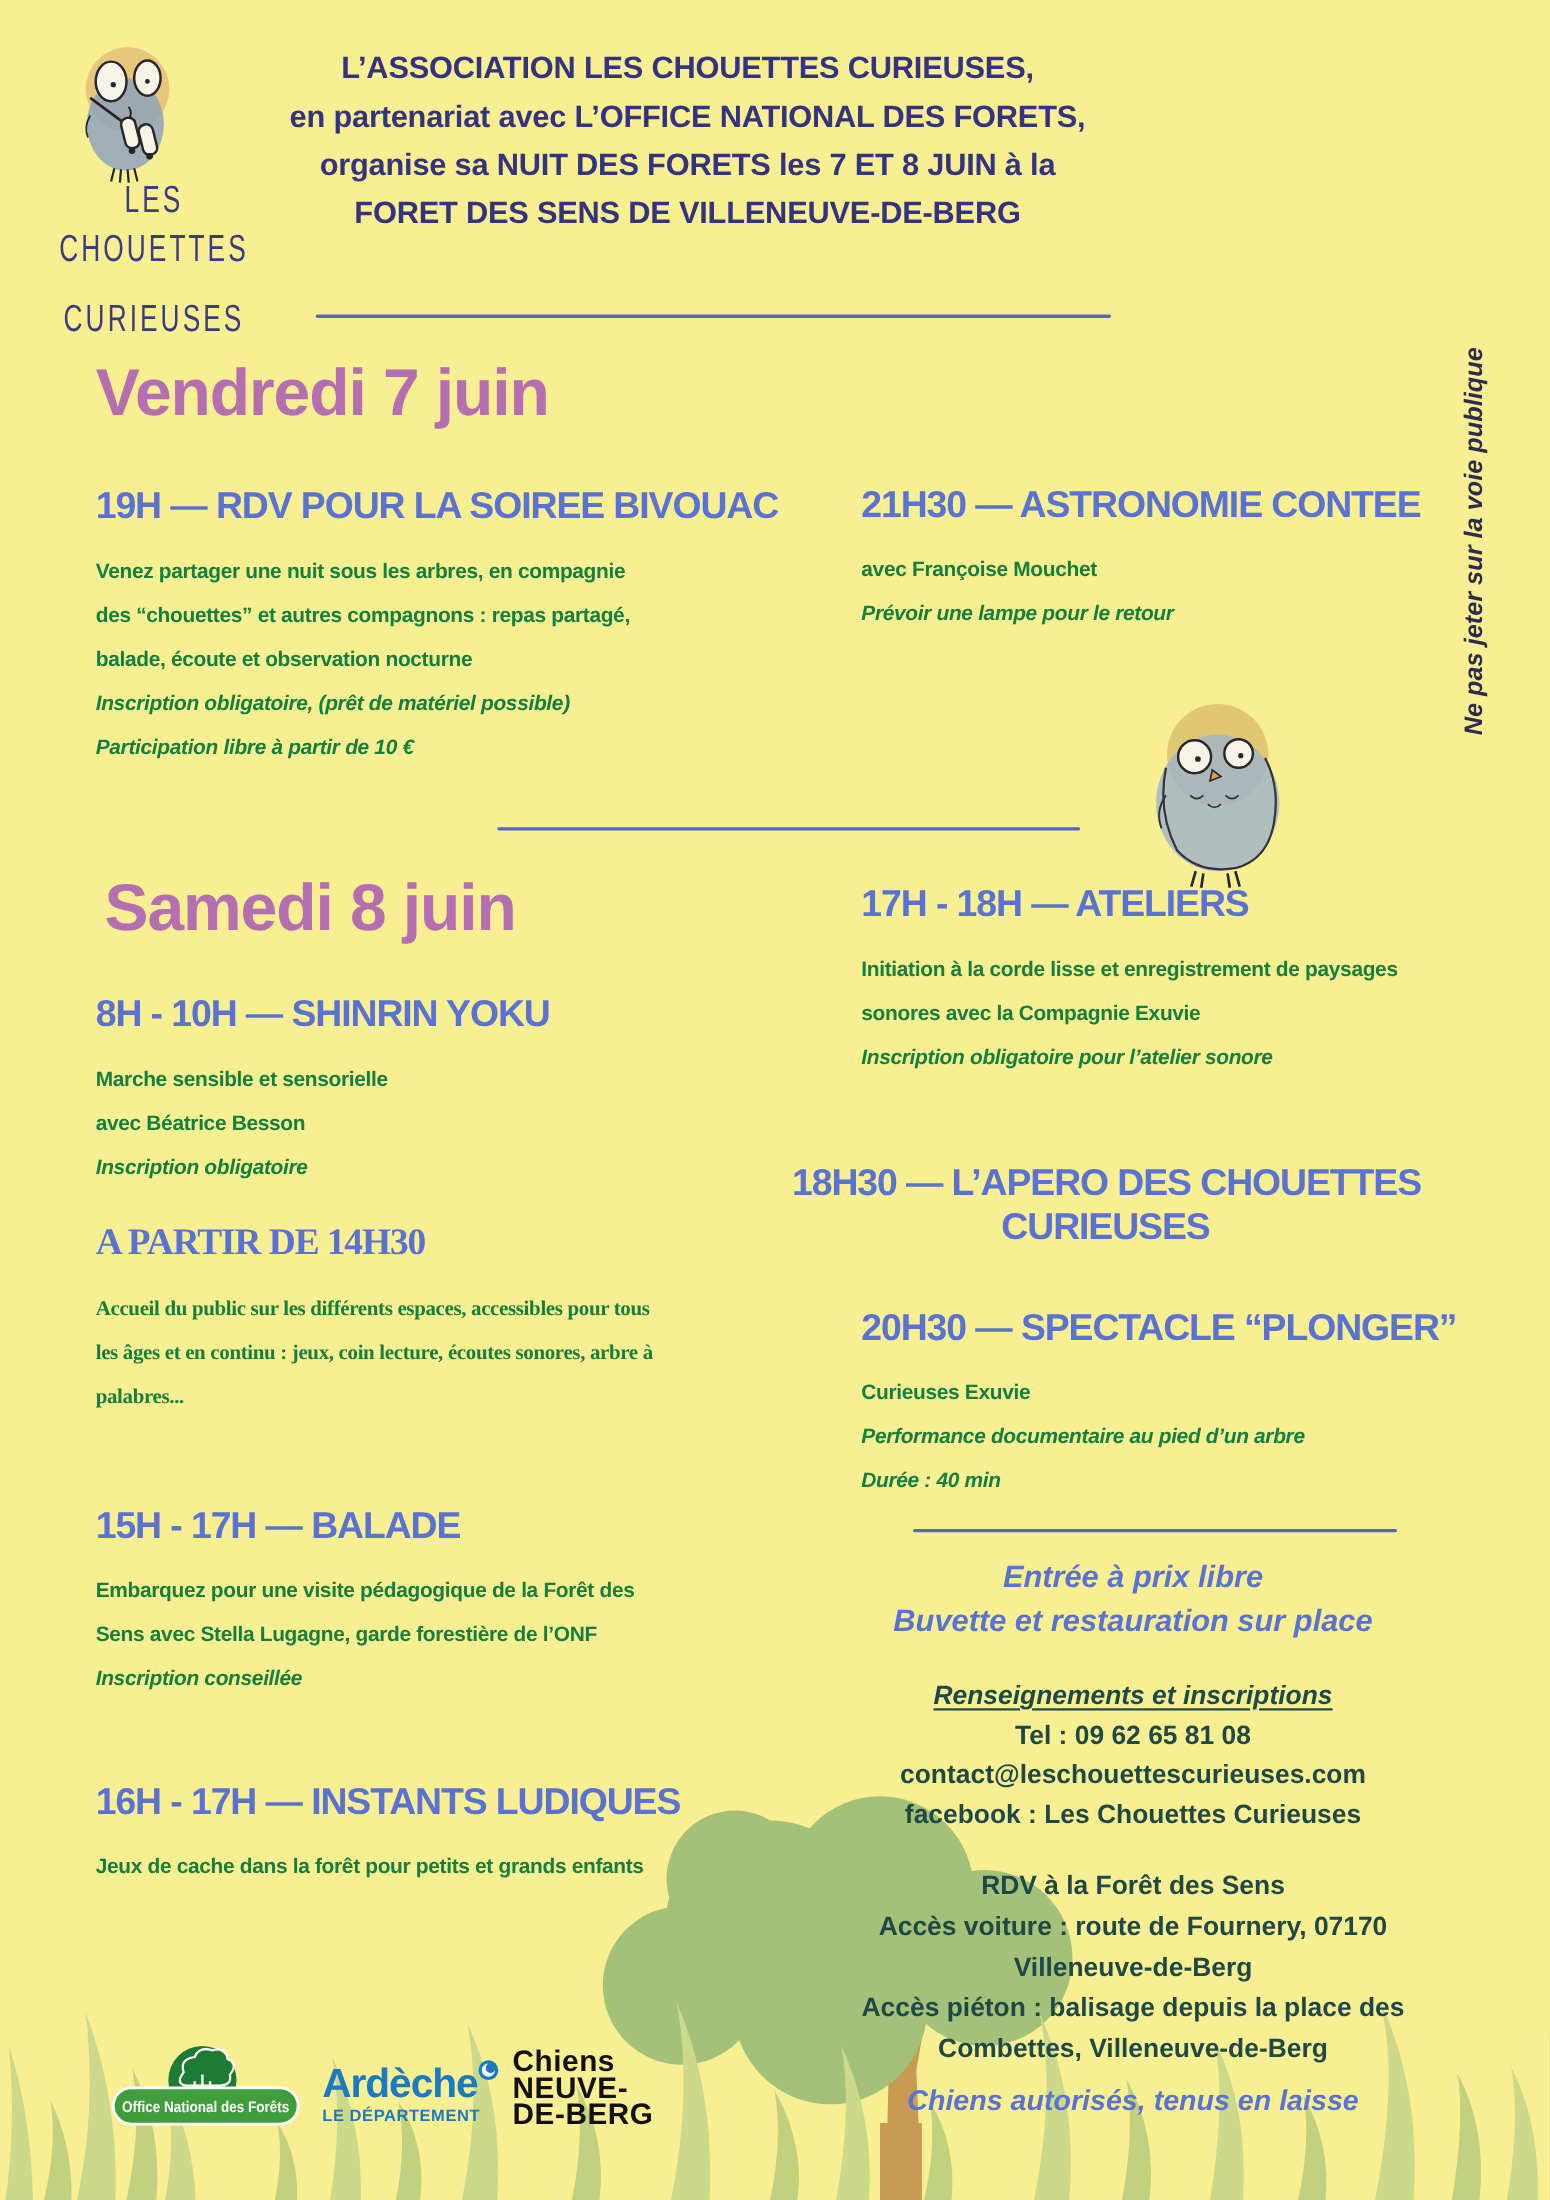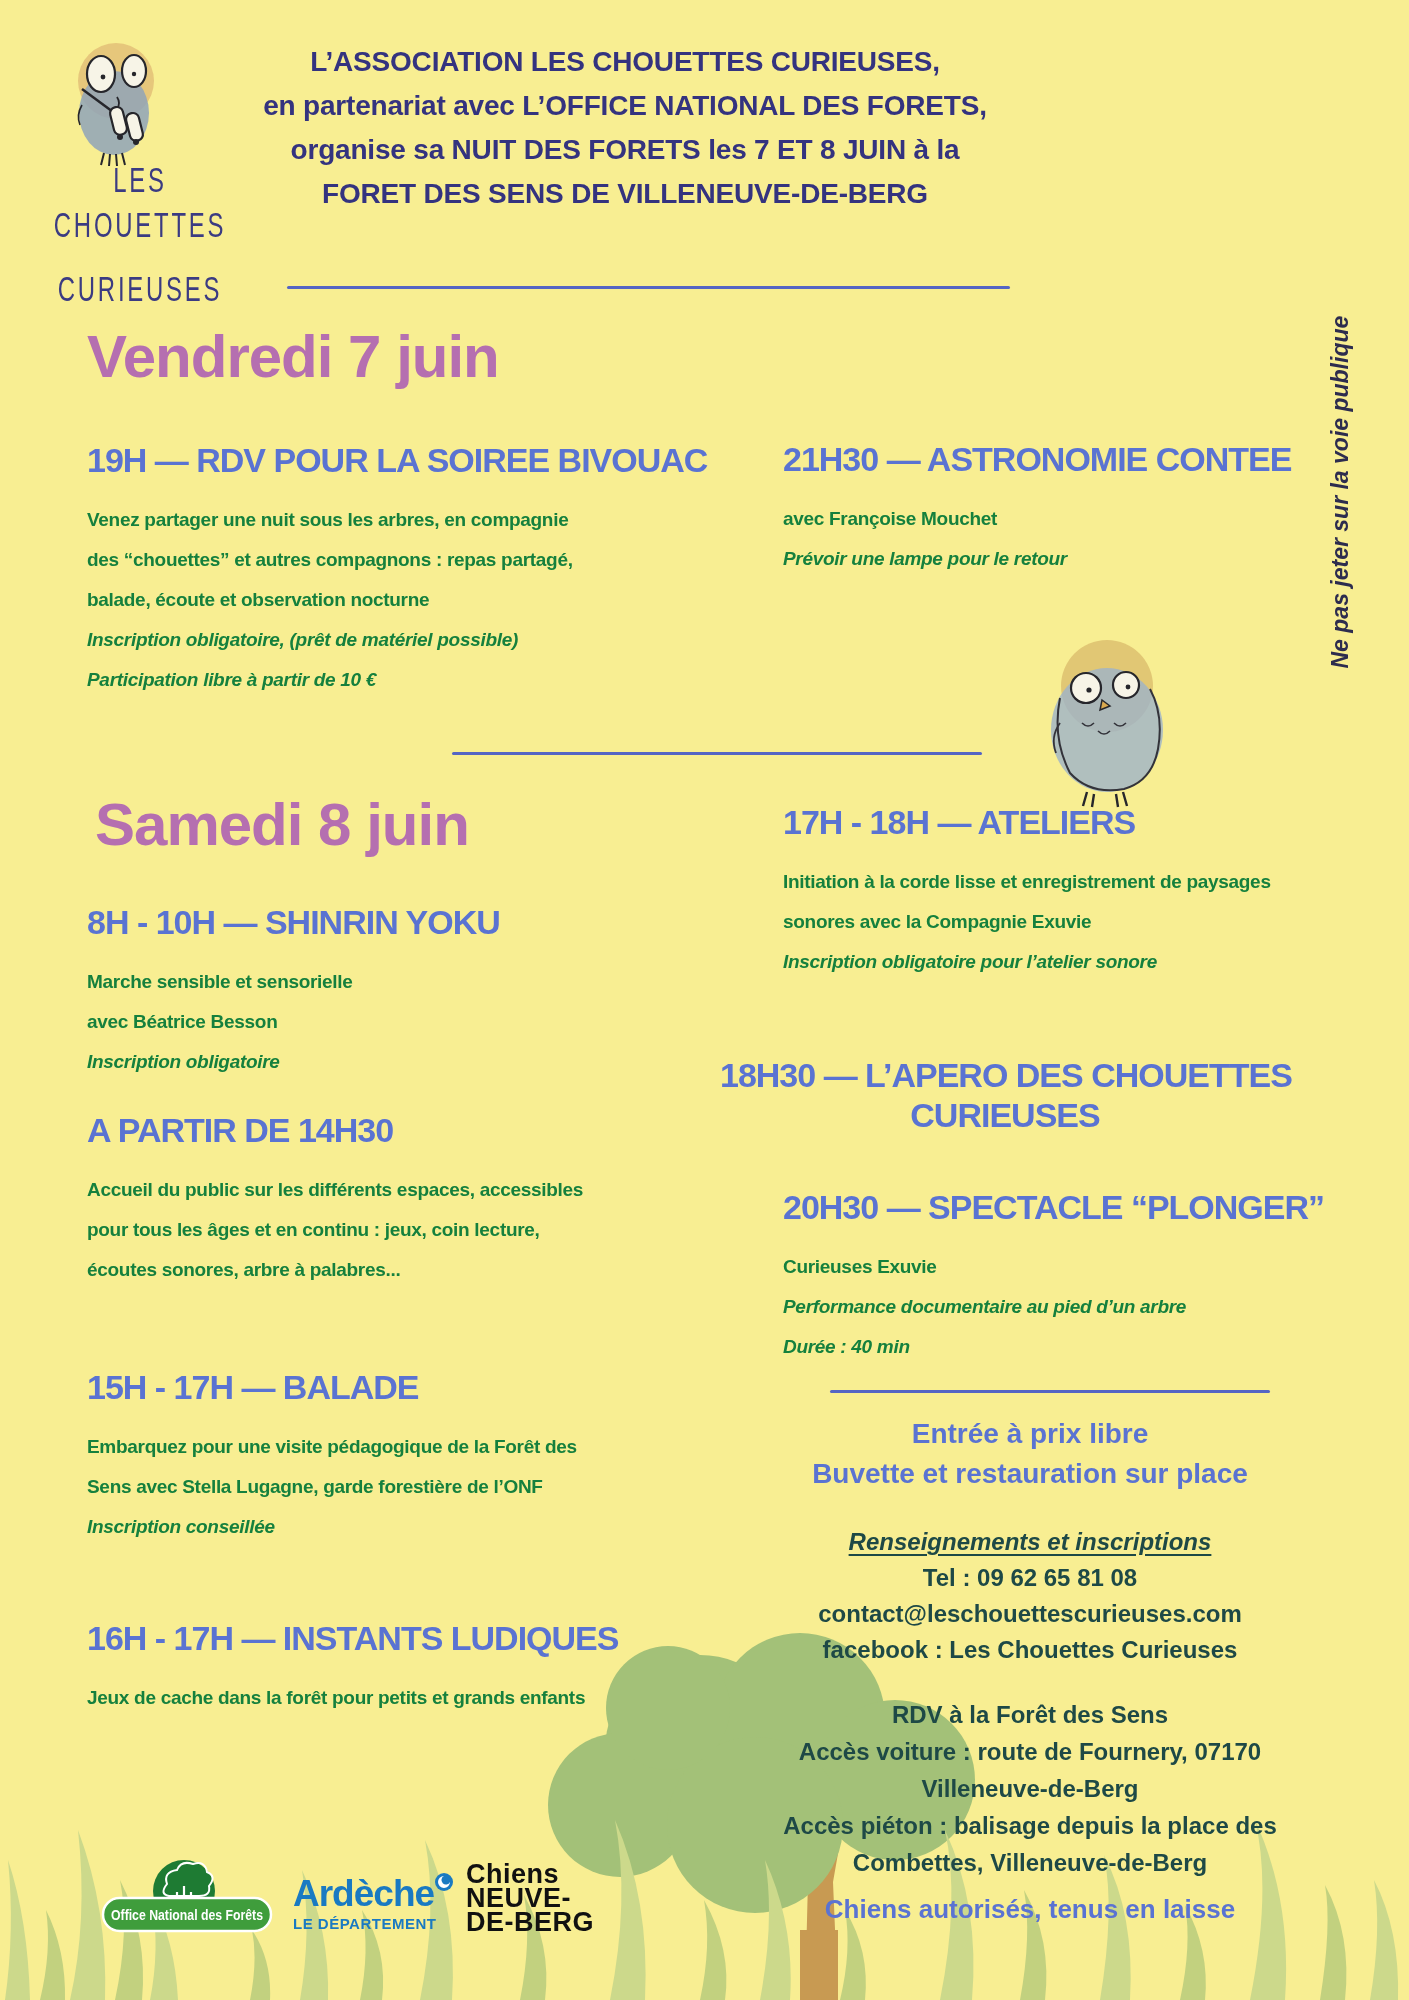--- a/index.html
+++ b/index.html
@@ -21,21 +21,21 @@
   .h-day{color:#b56fb0;font-size:60px;font-weight:bold;white-space:nowrap;letter-spacing:-1px;}
   .h-event{color:#5a73d2;font-size:34px;font-weight:bold;white-space:nowrap;
     letter-spacing:-1px;line-height:44px;}
   .body-txt{color:#15803d;font-size:19px;font-weight:bold;line-height:40px;letter-spacing:-0.3px;}
   .note{font-style:italic;white-space:nowrap;}
   .sect{width:515px;}
   .sect .body-txt{margin-top:18px;}
   .sect .follow{margin-top:0;}
   
   .centered{text-align:center;}
-  .blue-txt{color:#5a73d2;font-weight:bold;}
+  .blue-txt{color:#5a73d2;font-weight:bold;font-style:italic;}
   .teal-txt{color:#1e4946;font-weight:bold;}
   .underlined{text-decoration:underline;text-underline-offset:4px;font-style:italic;}
   .side-note{left:1190px;top:505px;width:300px;text-align:center;color:#2d2c4e;
     font-size:23px;font-weight:bold;font-style:italic;transform:rotate(-90deg);white-space:nowrap;}
   
   .ardeche{left:293px;top:1872px;width:180px;color:#1a7ac2;z-index:4;}
   .ardeche .name{font-size:37px;font-weight:bold;letter-spacing:-1px;line-height:38px;}
   .ardeche .dept{font-size:15px;font-weight:bold;letter-spacing:0.5px;margin-top:2px;}
   .ville{left:466px;top:1862px;width:130px;color:#111;font-weight:bold;
     font-size:27px;line-height:24px;letter-spacing:0.5px;z-index:4;}
@@ -123,21 +123,21 @@
 
   <div class="abs h-day" style="left:95px;top:790px;">Samedi 8 juin</div>
 
   <div class="abs sect z2" style="left:87px;top:900px;">
     <div class="h-event">8H - 10H — SHINRIN YOKU</div>
     <div class="body-txt">Marche sensible et sensorielle</div>
     <div class="body-txt follow">avec Béatrice Besson</div>
     <div class="body-txt note follow">Inscription obligatoire</div>
   </div>
 
-  <div class="abs sect z2" style="left:87px;top:1108px;">
+  <div class="abs sect z2" style="left:87px;top:1108px;font-family:Liberation Serif, serif;">
     <div class="h-event">A PARTIR DE 14H30</div>
     <div class="body-txt">Accueil du public sur les différents espaces, accessibles pour tous les âges et en continu : jeux, coin lecture, écoutes sonores, arbre à palabres...</div>
   </div>
 
   <div class="abs sect z2" style="left:87px;top:1365px;">
     <div class="h-event">15H - 17H — BALADE</div>
     <div class="body-txt">Embarquez pour une visite pédagogique de la Forêt des Sens avec Stella Lugagne, garde forestière de l’ONF</div>
     <div class="body-txt note follow">Inscription conseillée</div>
   </div>
 

